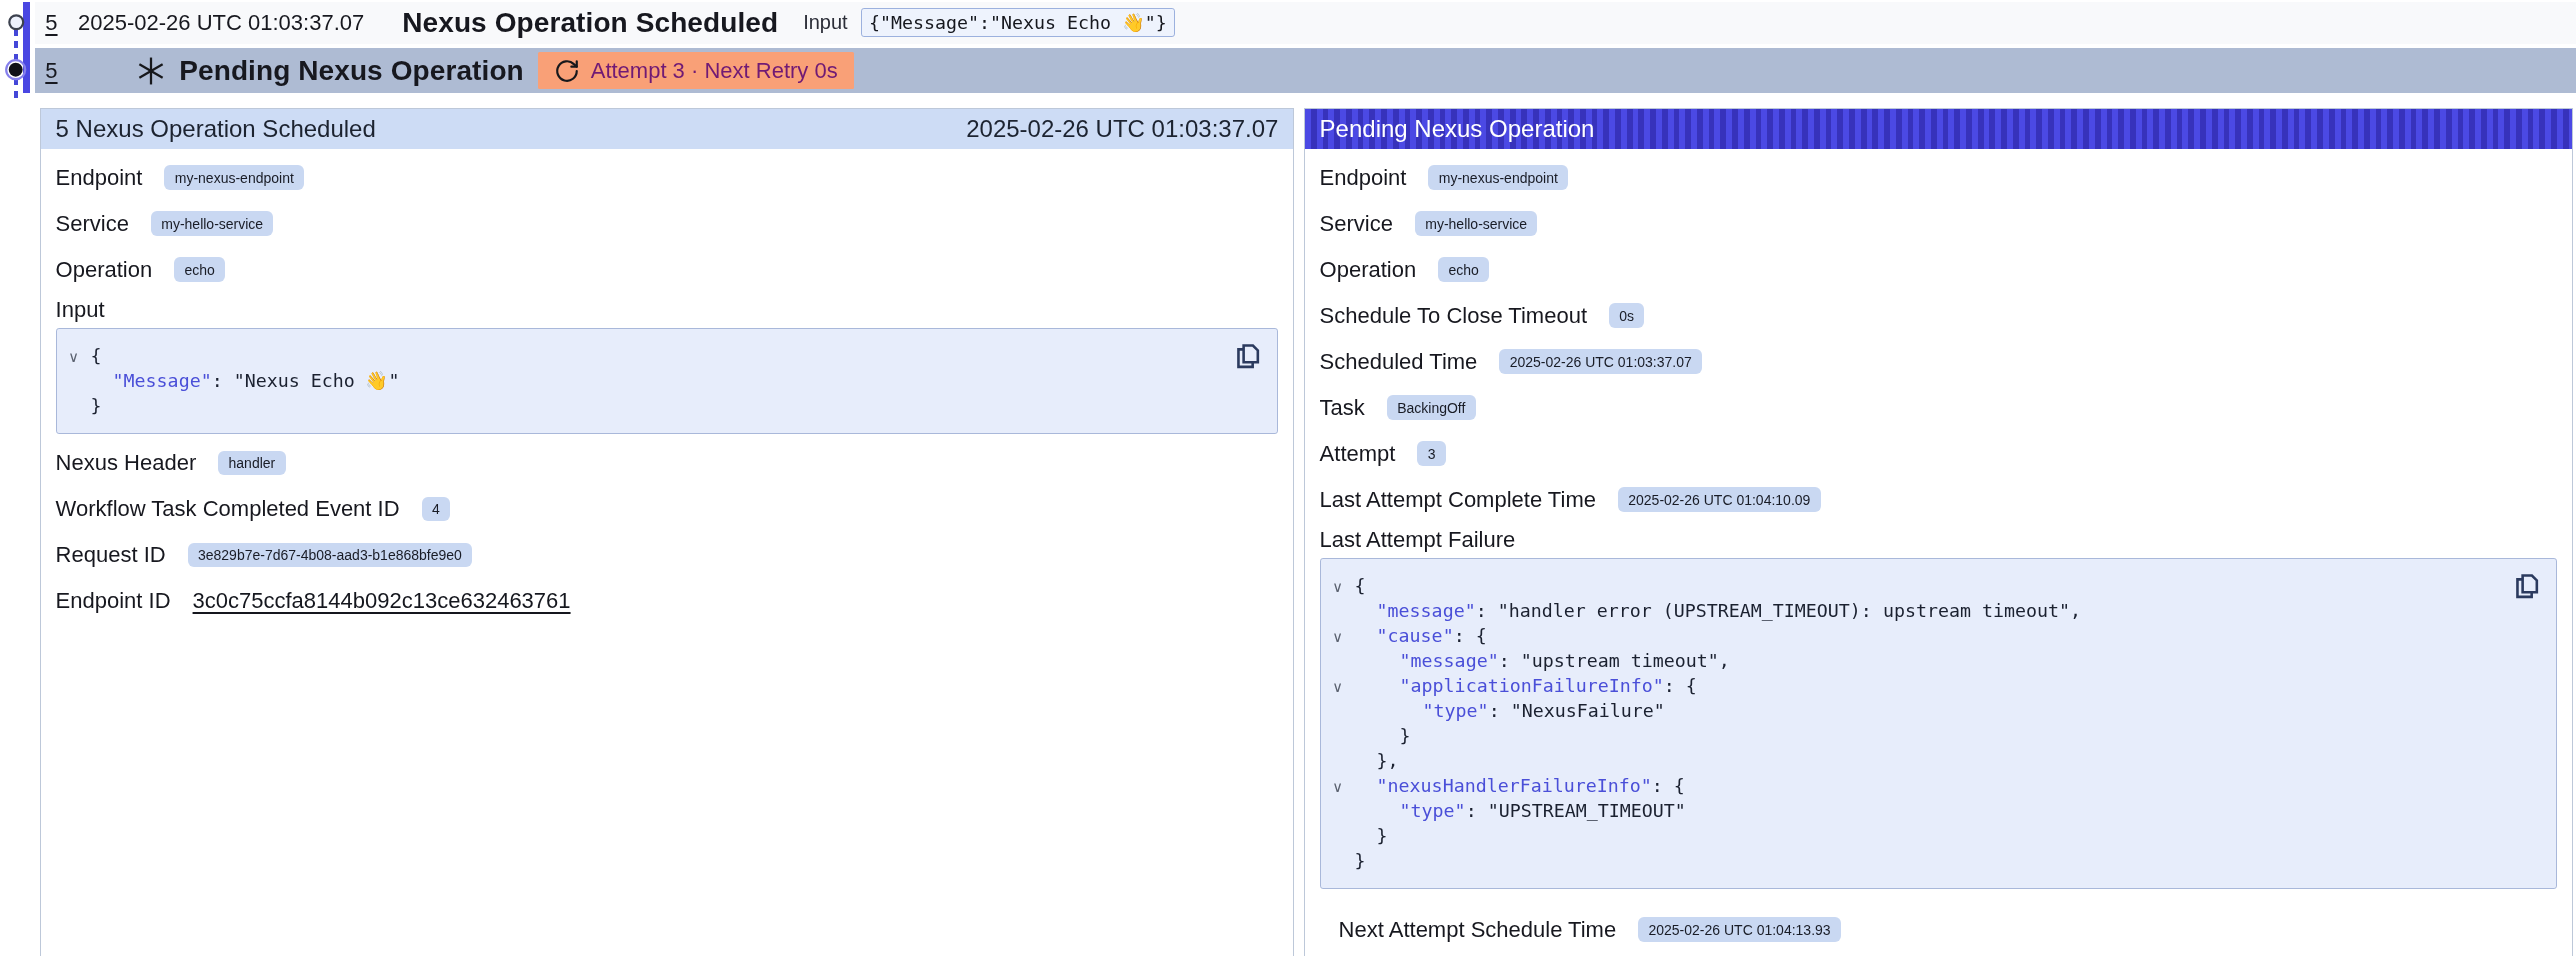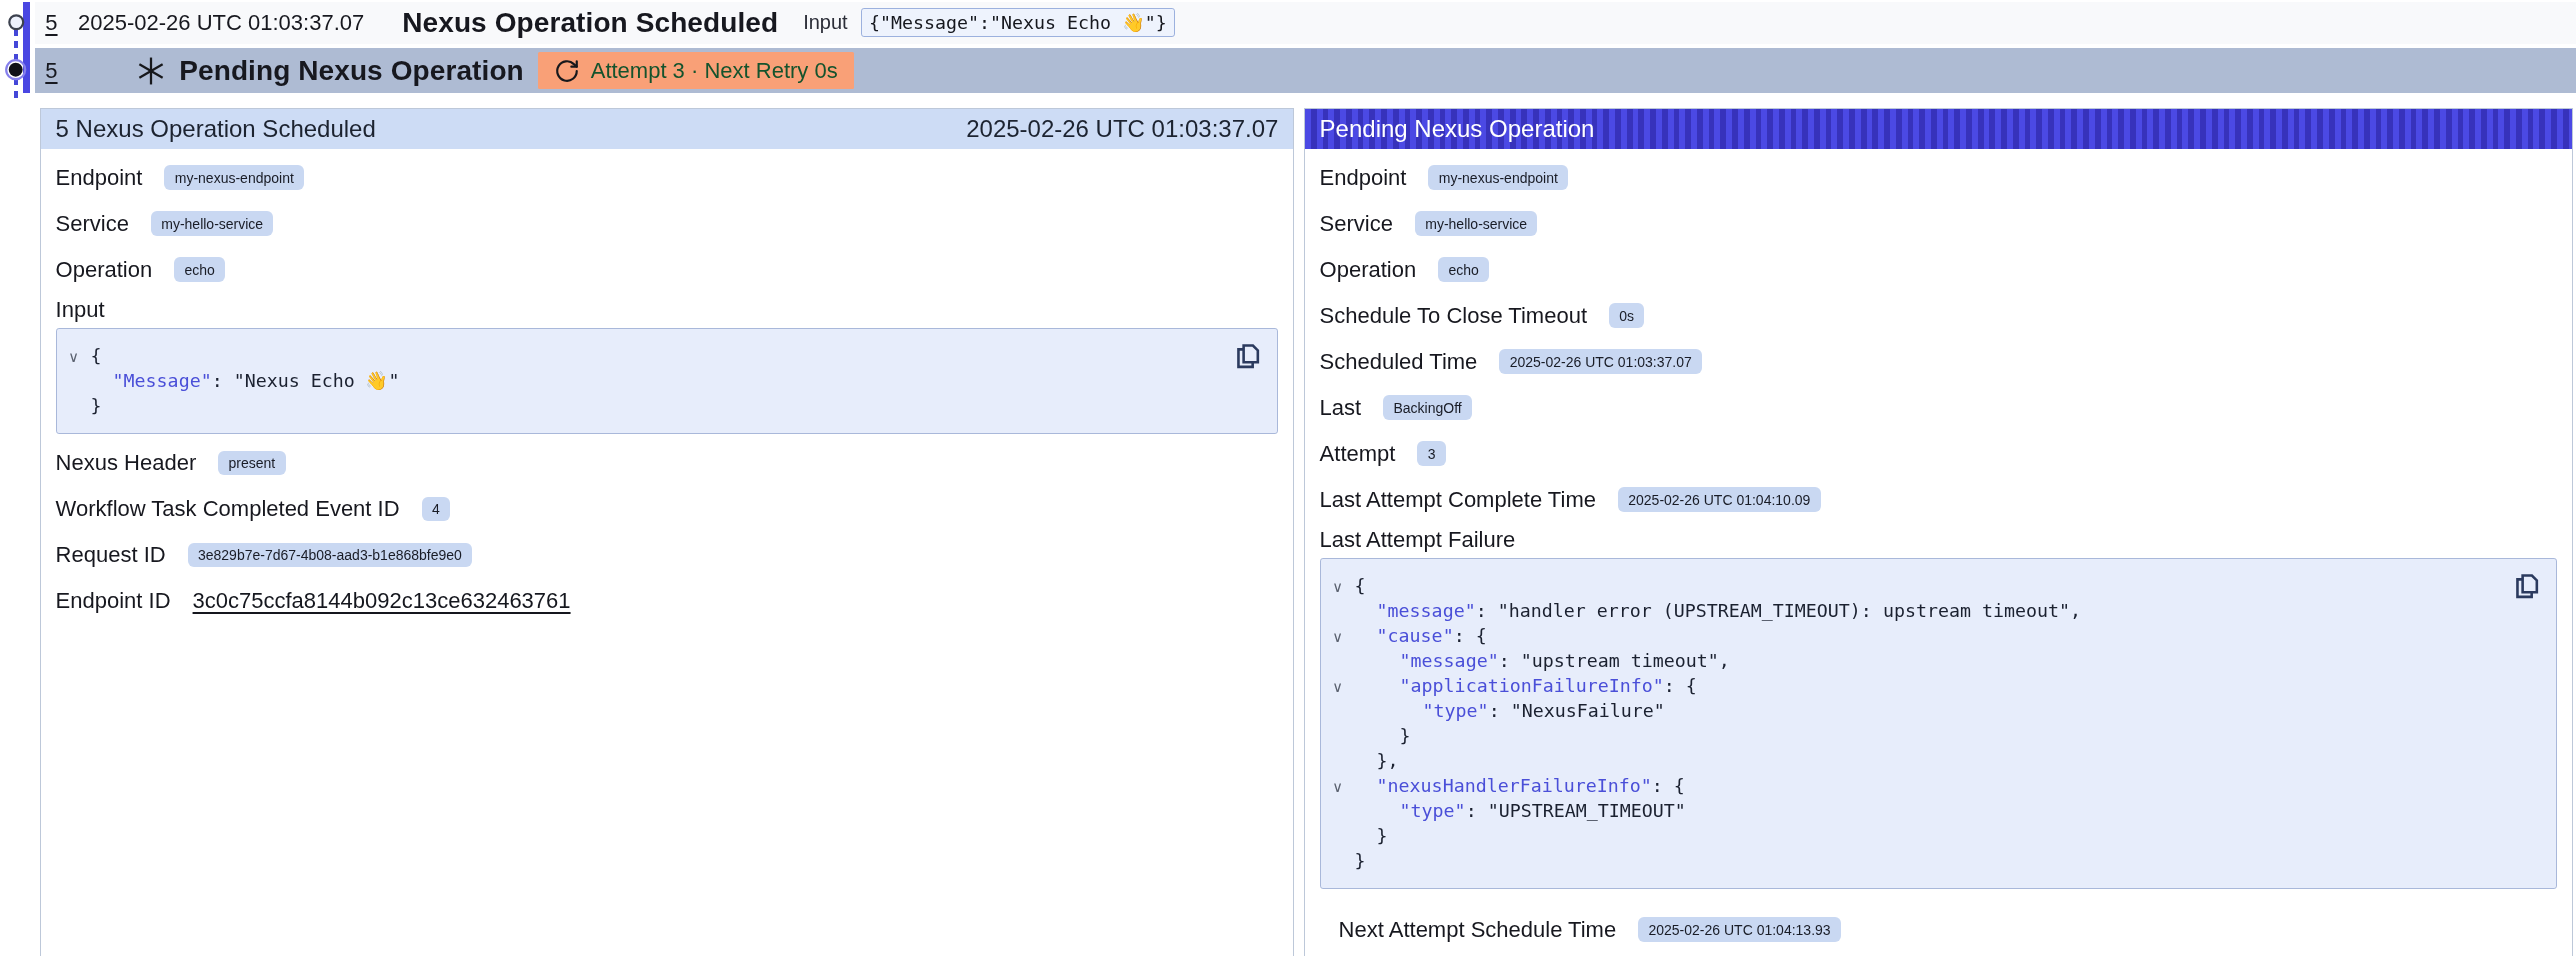--- a/index.html
+++ b/index.html
@@ -23,21 +23,21 @@
   #row2{top:48px;height:45px;background:var(--row-pending-bg);padding-left:10.3px;}
   .ev-id{color:var(--text-dark);text-decoration:underline;text-underline-offset:3.7px;}
   .ev-ts{margin-left:20.5px;}
   .ev-title{margin-left:38px;font-weight:700;font-size:28px;letter-spacing:0.1px;}
   .ev-input-label{margin-left:25px;font-size:20px;color:#2c2e38;}
   .preview-chip{margin-left:13px;font-family:"DejaVu Sans Mono",monospace;font-size:18.3px;
     background:#eef3fd;border:1.5px solid #9cb1de;border-radius:2.9px;padding:2.9px 7.3px;color:#15171e;}
   #row2 .ast{margin-left:76px;display:flex;align-items:center;}
   #row2 .ev-title{margin-left:11.7px;}
   .retry-badge{margin-left:14.6px;height:37px;display:flex;align-items:center;gap:10.3px;
-    background:var(--badge-orange);padding:0 16px;border-radius:1.5px;font-size:22px;color:#14532d;}
+    background:var(--badge-orange);padding:0 16px;border-radius:1.5px;font-size:22px;color:#701a75;}
   
   .panel{position:absolute;top:108px;height:879px;background:#fff;border:1.5px solid var(--panel-border);}
   #panel-left{left:40px;width:1254px;}
   #panel-right{left:1304px;width:1269px;}
   .panel-header{height:40px;display:flex;align-items:center;justify-content:space-between;
     padding:0 14.6px;background:var(--panel-header-bg);font-size:24px;color:#1c2330;}
   .panel-header.striped{background:repeating-linear-gradient(90deg,var(--stripe-light) 0 5.9px,var(--stripe-dark) 5.9px 11.7px);
     color:#fff;font-weight:500;justify-content:flex-start;}
   .panel-body{padding:5.9px 14.6px 0;}
   .field-row{height:46px;display:flex;align-items:center;gap:22px;font-size:22px;}
@@ -125,21 +125,21 @@
       <button class="copy-btn">
         <svg width="31" height="31" viewBox="0 0 24 24" fill="none" stroke="#2b3a5e" stroke-width="2">
           <path d="M8.5 6.5 H5 V20 H16 v-3.2"></path>
           <path d="M9 3.5 h7.2 L20 7.3 V16.5 H9 Z"></path>
         </svg>
       </button>
     </div>
     <div class="fields-bottom-left">
         <div class="field-row">
           <span>Nexus Header</span>
-          <span class="chip">present</span>
+          <span class="chip">handler</span>
         </div>
         <div class="field-row">
           <span>Workflow Task Completed Event ID</span>
           <span class="chip">4</span>
         </div>
         <div class="field-row">
           <span>Request ID</span>
           <span class="chip">3e829b7e-7d67-4b08-aad3-b1e868bfe9e0</span>
         </div>
         <div class="field-row">
@@ -170,21 +170,21 @@
         </div>
         <div class="field-row">
           <span>Schedule To Close Timeout</span>
           <span class="chip">0s</span>
         </div>
         <div class="field-row">
           <span>Scheduled Time</span>
           <span class="chip">2025-02-26 UTC 01:03:37.07</span>
         </div>
         <div class="field-row">
-          <span>Last</span>
+          <span>Task</span>
           <span class="chip">BackingOff</span>
         </div>
         <div class="field-row">
           <span>Attempt</span>
           <span class="chip">3</span>
         </div>
         <div class="field-row">
           <span>Last Attempt Complete Time</span>
           <span class="chip">2025-02-26 UTC 01:04:10.09</span>
         </div>

